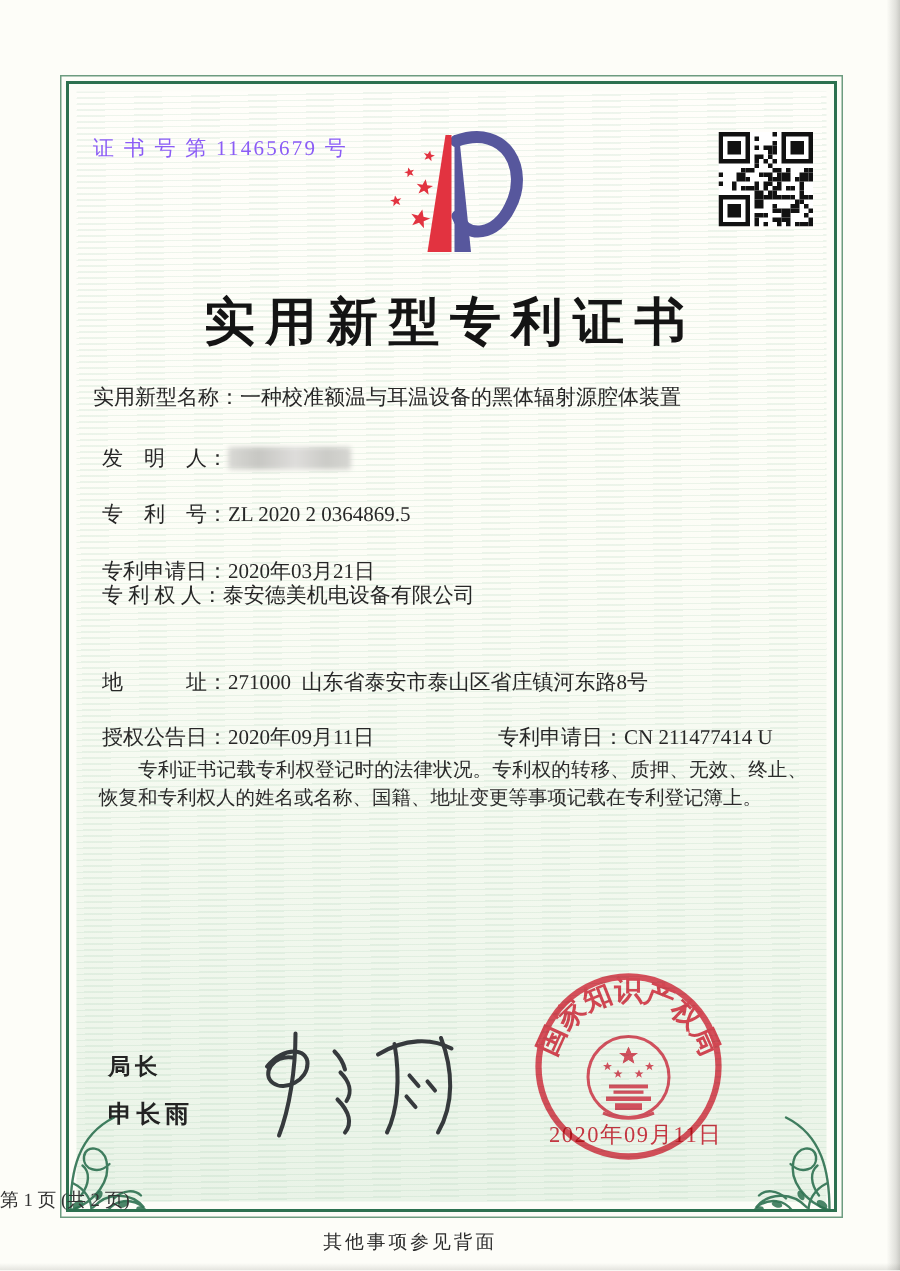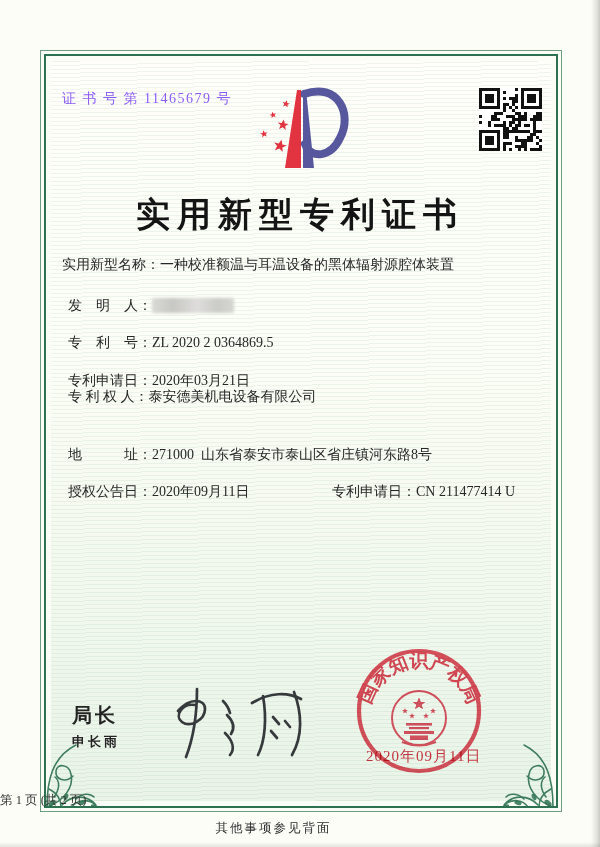--- a/index.html
+++ b/index.html
@@ -46,23 +46,23 @@
 
   .redacted{display:inline-block;width:82px;height:15px;vertical-align:-3px;
     background:linear-gradient(90deg,#d9d9d5 0%,#c7c7c3 25%,#dedddb 55%,#cbcbc7 80%,#d6d6d2 100%);
     filter:blur(1.6px);border-radius:2px;}
 
   .paragraphs{position:absolute;left:66px;top:503px;width:472px;
     font-size:13px;line-height:19px;text-align:justify;color:#2b2b2b;}
   .paragraphs p{margin:0;text-indent:2em;}
 
   .signer-title{position:absolute;left:72px;top:702px;font-family:"Liberation Sans","DejaVu Sans",sans-serif;
-    font-size:20px;font-weight:600;letter-spacing:3px;color:#232323;}
+    font-size:15px;font-weight:600;letter-spacing:3px;color:#232323;}
   .signer-name{position:absolute;left:72px;top:733px;font-family:Liberation Mono, monospace;
-    font-size:13px;font-weight:600;letter-spacing:3px;color:#232323;}
+    font-size:16px;font-weight:600;letter-spacing:3px;color:#232323;}
   .signature{position:absolute;left:160px;top:683px;width:152px;height:80px;}
 
   .seal{position:absolute;left:352px;top:644px;width:134px;height:134px;
     mix-blend-mode:multiply;opacity:.93;}
   .seal-date{position:absolute;left:366px;top:747px;font-size:15px;color:#d83948;
     letter-spacing:1px;white-space:pre;mix-blend-mode:multiply;}
 
   .page-footer{position:absolute;left:0;top:792px;width:600px;text-align:left;
     font-size:12.5px;color:#333;white-space:pre;}
   .back-note{position:absolute;left:0;top:820px;width:547px;text-align:center;
@@ -276,20 +276,21 @@
 
 <div class="row row-patentee"><span>专 利 权 人：</span><span>泰安德美机电设备有限公司</span></div>
 
 <div class="row row-address"><span>地　　　址：</span><span>271000  山东省泰安市泰山区省庄镇河东路8号</span></div>
 
 <div class="row row-grant-date"><span>授权公告日：</span><span>2020年09月11日</span></div>
 
 <div class="row row-grant-no"><span>专利申请日：</span><span>CN 211477414 U</span></div>
 
 <div class="paragraphs">
+  <p>专利证书记载专利权登记时的法律状况。专利权的转移、质押、无效、终止、恢复和专利权人的姓名或名称、国籍、地址变更等事项记载在专利登记簿上。</p>
 </div>
 
 <div class="signer-title">局长</div>
 <div class="signer-name">申长雨</div>
 
 <svg class="signature" viewBox="0 0 152 80">
   <g fill="none" stroke="#23262b" stroke-width="2.7" stroke-linecap="round" stroke-linejoin="round" opacity=".9">
     <path d="M18,28 C30,14 45,16 45,26 C45,37 30,45 22,39 C14,33 22,20 35,22"></path>
     <path d="M37,6 C37,30 33,56 26,74"></path>
     <path d="M63,18 C67,22 69,26 70,30"></path>

